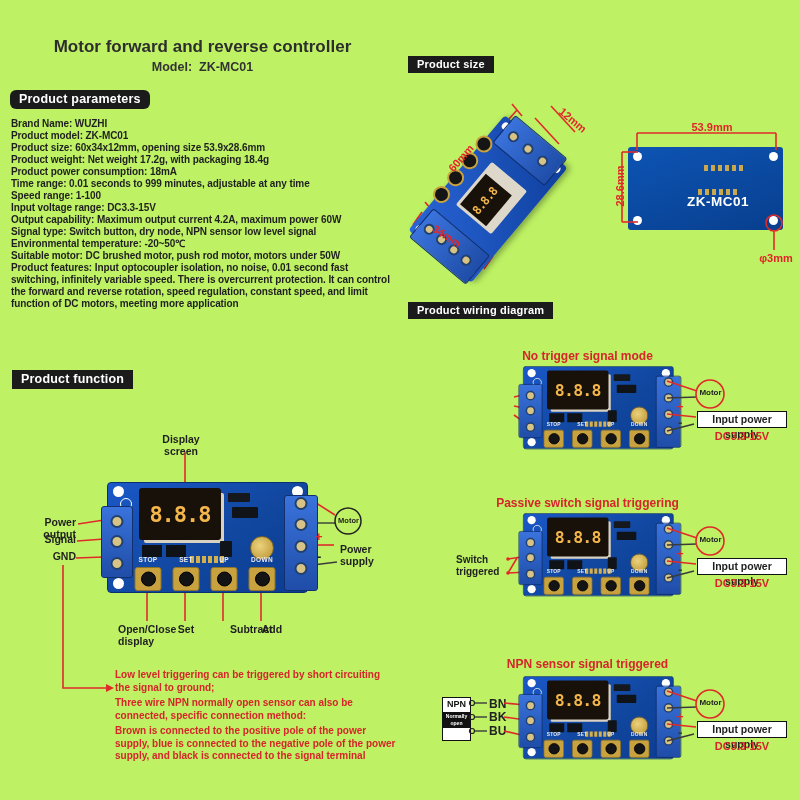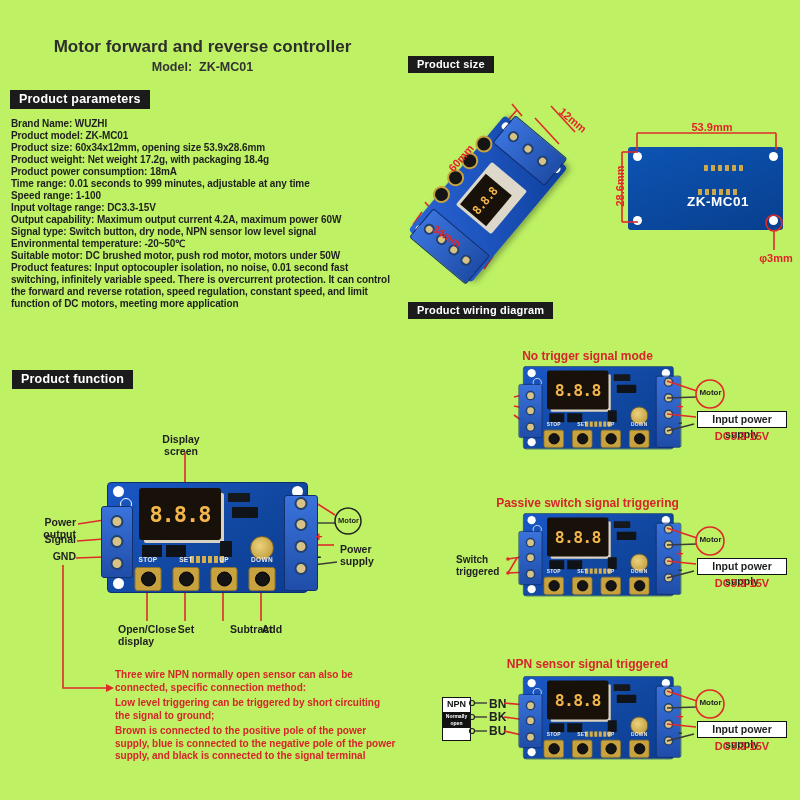--- a/index.html
+++ b/index.html
@@ -2,21 +2,21 @@
 <html><head>
 <meta charset="utf-8">
 <style>
   html,body{margin:0;padding:0;background:#fff;}
   #page{position:relative;width:800px;height:800px;background:#bef264;overflow:hidden;
         font-family:"Liberation Sans",sans-serif;color:#1f1f1f;}
 
   
   .badge{position:absolute;background:#1b1b1b;color:#fff;font-weight:700;
          padding:2px 9px 3px;letter-spacing:.2px;white-space:nowrap;}
-  #badge-params{left:10px;top:90px;font-size:12.5px;}
+  #badge-params{left:10px;top:90px;font-size:12.5px;border-radius:6px;}
   #badge-size{left:408px;top:56px;font-size:11px;}
   #badge-wiring{left:408px;top:302px;font-size:11px;}
   #badge-func{left:12px;top:370px;font-size:12.5px;}
   #header-title{position:absolute;left:0;top:37px;width:405px;text-align:center;
                 font-size:17px;font-weight:700;color:#2d2d2d;}
   #header-model{position:absolute;left:0;top:60px;width:405px;text-align:center;
                 font-size:12.5px;font-weight:600;color:#333;white-space:pre;}
 
   
   #param-lines{position:absolute;left:11px;top:118px;width:386px;font-size:10px;
@@ -564,17 +564,17 @@
     <div class="func-label" id="lbl-plus">+</div>
     <div class="func-label" id="lbl-minus">-</div>
     <div class="func-label" id="lbl-psupply">Power supply</div>
     <div class="func-label" id="lbl-b1">Open/Close display</div>
     <div class="func-label" id="lbl-b2">Set</div>
     <div class="func-label" id="lbl-b3">Add</div>
     <div class="func-label" id="lbl-b4">Subtract</div>
   </div>
 
   <div id="notes">
+      <div class="note-para">Low level triggering can be triggered by short circuiting the signal to ground;</div>
       <div class="note-para">Three wire NPN normally open sensor can also be connected, specific connection method:</div>
-      <div class="note-para">Low level triggering can be triggered by short circuiting the signal to ground;</div>
       <div class="note-para">Brown is connected to the positive pole of the power supply, blue is connected to the negative pole of the power supply, and black is connected to the signal terminal</div>
     </div>
 </div>
 
 </body></html>

